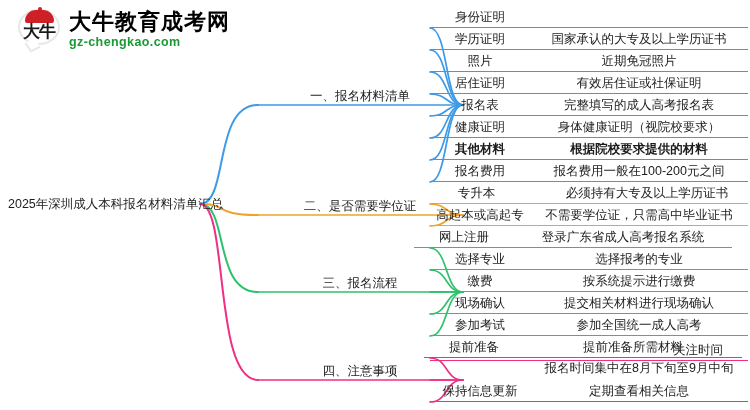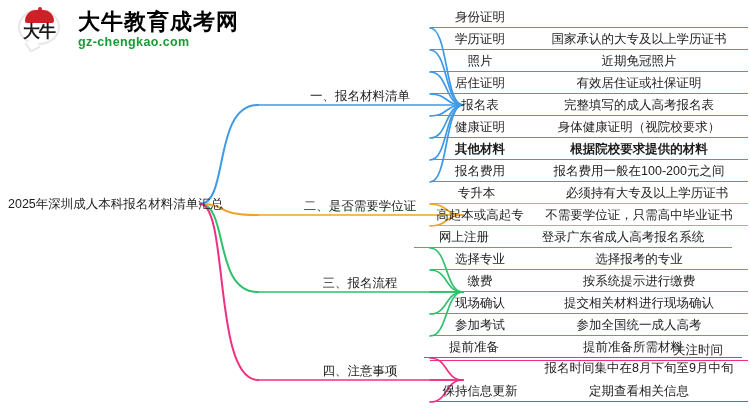--- a/index.html
+++ b/index.html
@@ -28,21 +28,21 @@
     pointer-events: none;
   }
 
   
   .logo {
     position: absolute;
     left: 18px;
     top: 9px;
     display: flex;
     align-items: center;
-    gap: 16px;
+    gap: 7px;
   }
   .logo-mark {
     position: relative;
     width: 44px;
     height: 42px;
   }
   .logo-bubble {
     position: absolute;
     left: 0;
     top: 0;

